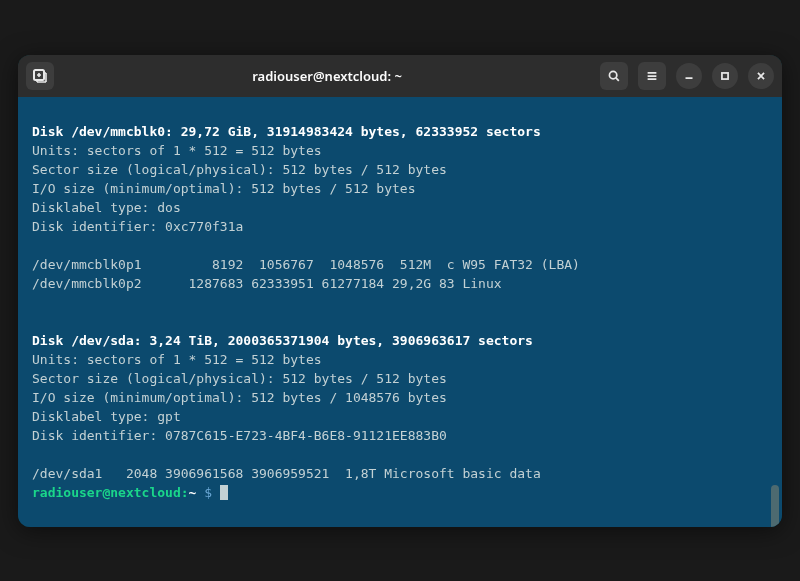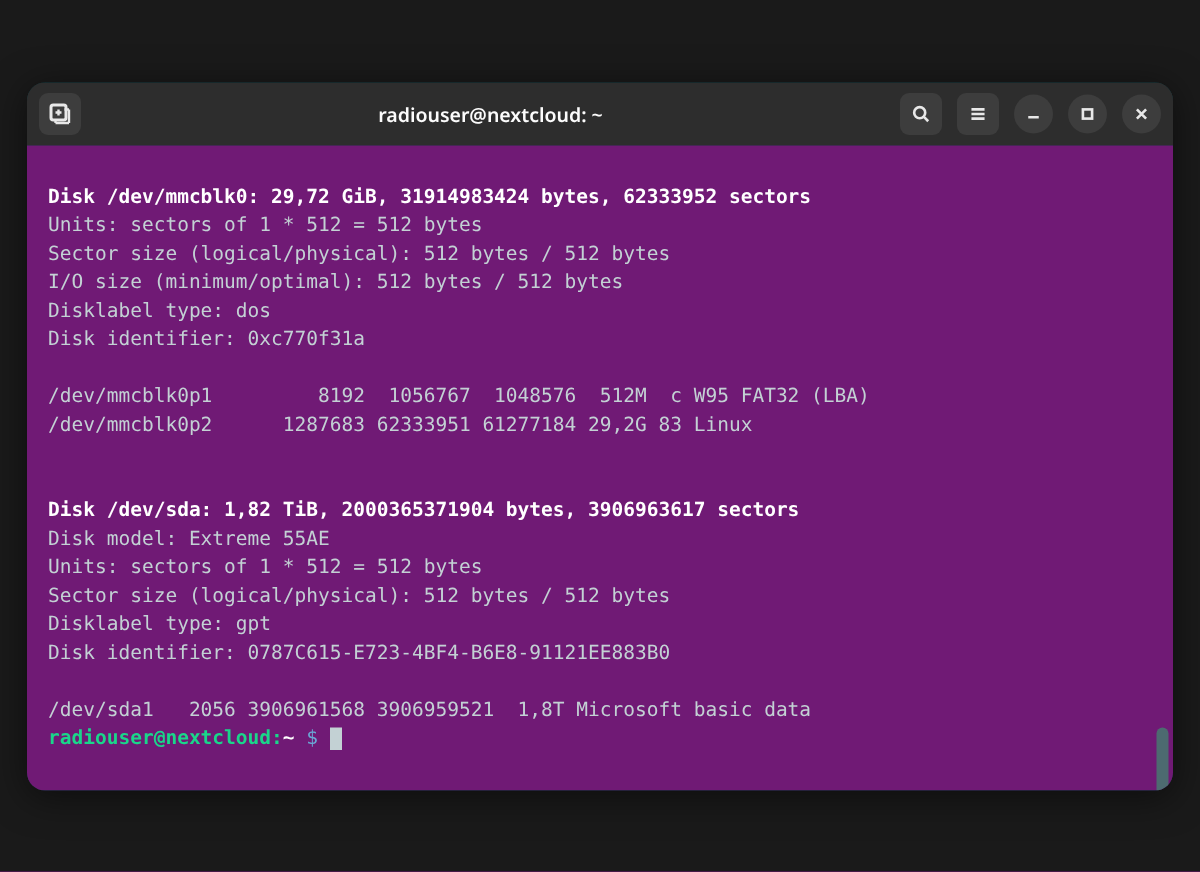--- a/index.html
+++ b/index.html
@@ -70,21 +70,21 @@
     .tb-btn svg {
       width: 14px;
       height: 14px;
       stroke: #e8e8e8;
       fill: none;
       stroke-width: 2;
     }
     .tb-btn.newtab svg { width: 16px; height: 16px; }
     .terminal {
       flex: 1;
-      background: #701a75;
+      background: #0c4a6e;
       padding: 8px 14px 14px 14px;
       font-family: 'DejaVu Sans Mono', 'Liberation Mono', Consolas, Monaco, monospace;
       font-size: 13px;
       line-height: 1.46;
       color: #c3d1d4;
       position: relative;
       overflow: hidden;
     }
     .term-line {
       white-space: pre;
@@ -173,25 +173,25 @@
     <div class="term-line">Units: sectors of 1 * 512 = 512 bytes</div>
     <div class="term-line">Sector size (logical/physical): 512 bytes / 512 bytes</div>
     <div class="term-line">I/O size (minimum/optimal): 512 bytes / 512 bytes</div>
     <div class="term-line">Disklabel type: dos</div>
     <div class="term-line">Disk identifier: 0xc770f31a</div>
     <div class="term-line">&nbsp;</div>
     <div class="term-line">/dev/mmcblk0p1         8192  1056767  1048576  512M  c W95 FAT32 (LBA)</div>
     <div class="term-line">/dev/mmcblk0p2      1287683 62333951 61277184 29,2G 83 Linux</div>
     <div class="term-line">&nbsp;</div>
     <div class="term-line">&nbsp;</div>
-    <div class="term-line bold-white">Disk /dev/sda: 1,82 TiB, 2000365371904 bytes, 3906963617 sectors</div>
-    <div class="term-line">Disk model: Extreme 55AE    </div>
+    <div class="term-line bold-white">Disk /dev/sda: 3,24 TiB, 2000365371904 bytes, 3906963617 sectors</div>
     <div class="term-line">Units: sectors of 1 * 512 = 512 bytes</div>
     <div class="term-line">Sector size (logical/physical): 512 bytes / 512 bytes</div>
+    <div class="term-line">I/O size (minimum/optimal): 512 bytes / 1048576 bytes</div>
     <div class="term-line">Disklabel type: gpt</div>
     <div class="term-line">Disk identifier: 0787C615-E723-4BF4-B6E8-91121EE883B0</div>
     <div class="term-line">&nbsp;</div>
-    <div class="term-line">/dev/sda1   2056 3906961568 3906959521  1,8T Microsoft basic data</div>
+    <div class="term-line">/dev/sda1   2048 3906961568 3906959521  1,8T Microsoft basic data</div>
     <div class="term-line"><span class="prompt-user">radiouser@nextcloud</span><span class="prompt-user">:</span><span class="prompt-path">~</span><span class="prompt-dollar"> $ </span><span class="cursor-block"></span></div>
 
     <div class="scrollbar"></div>
   </div>
 </div>
 
 </body></html>

